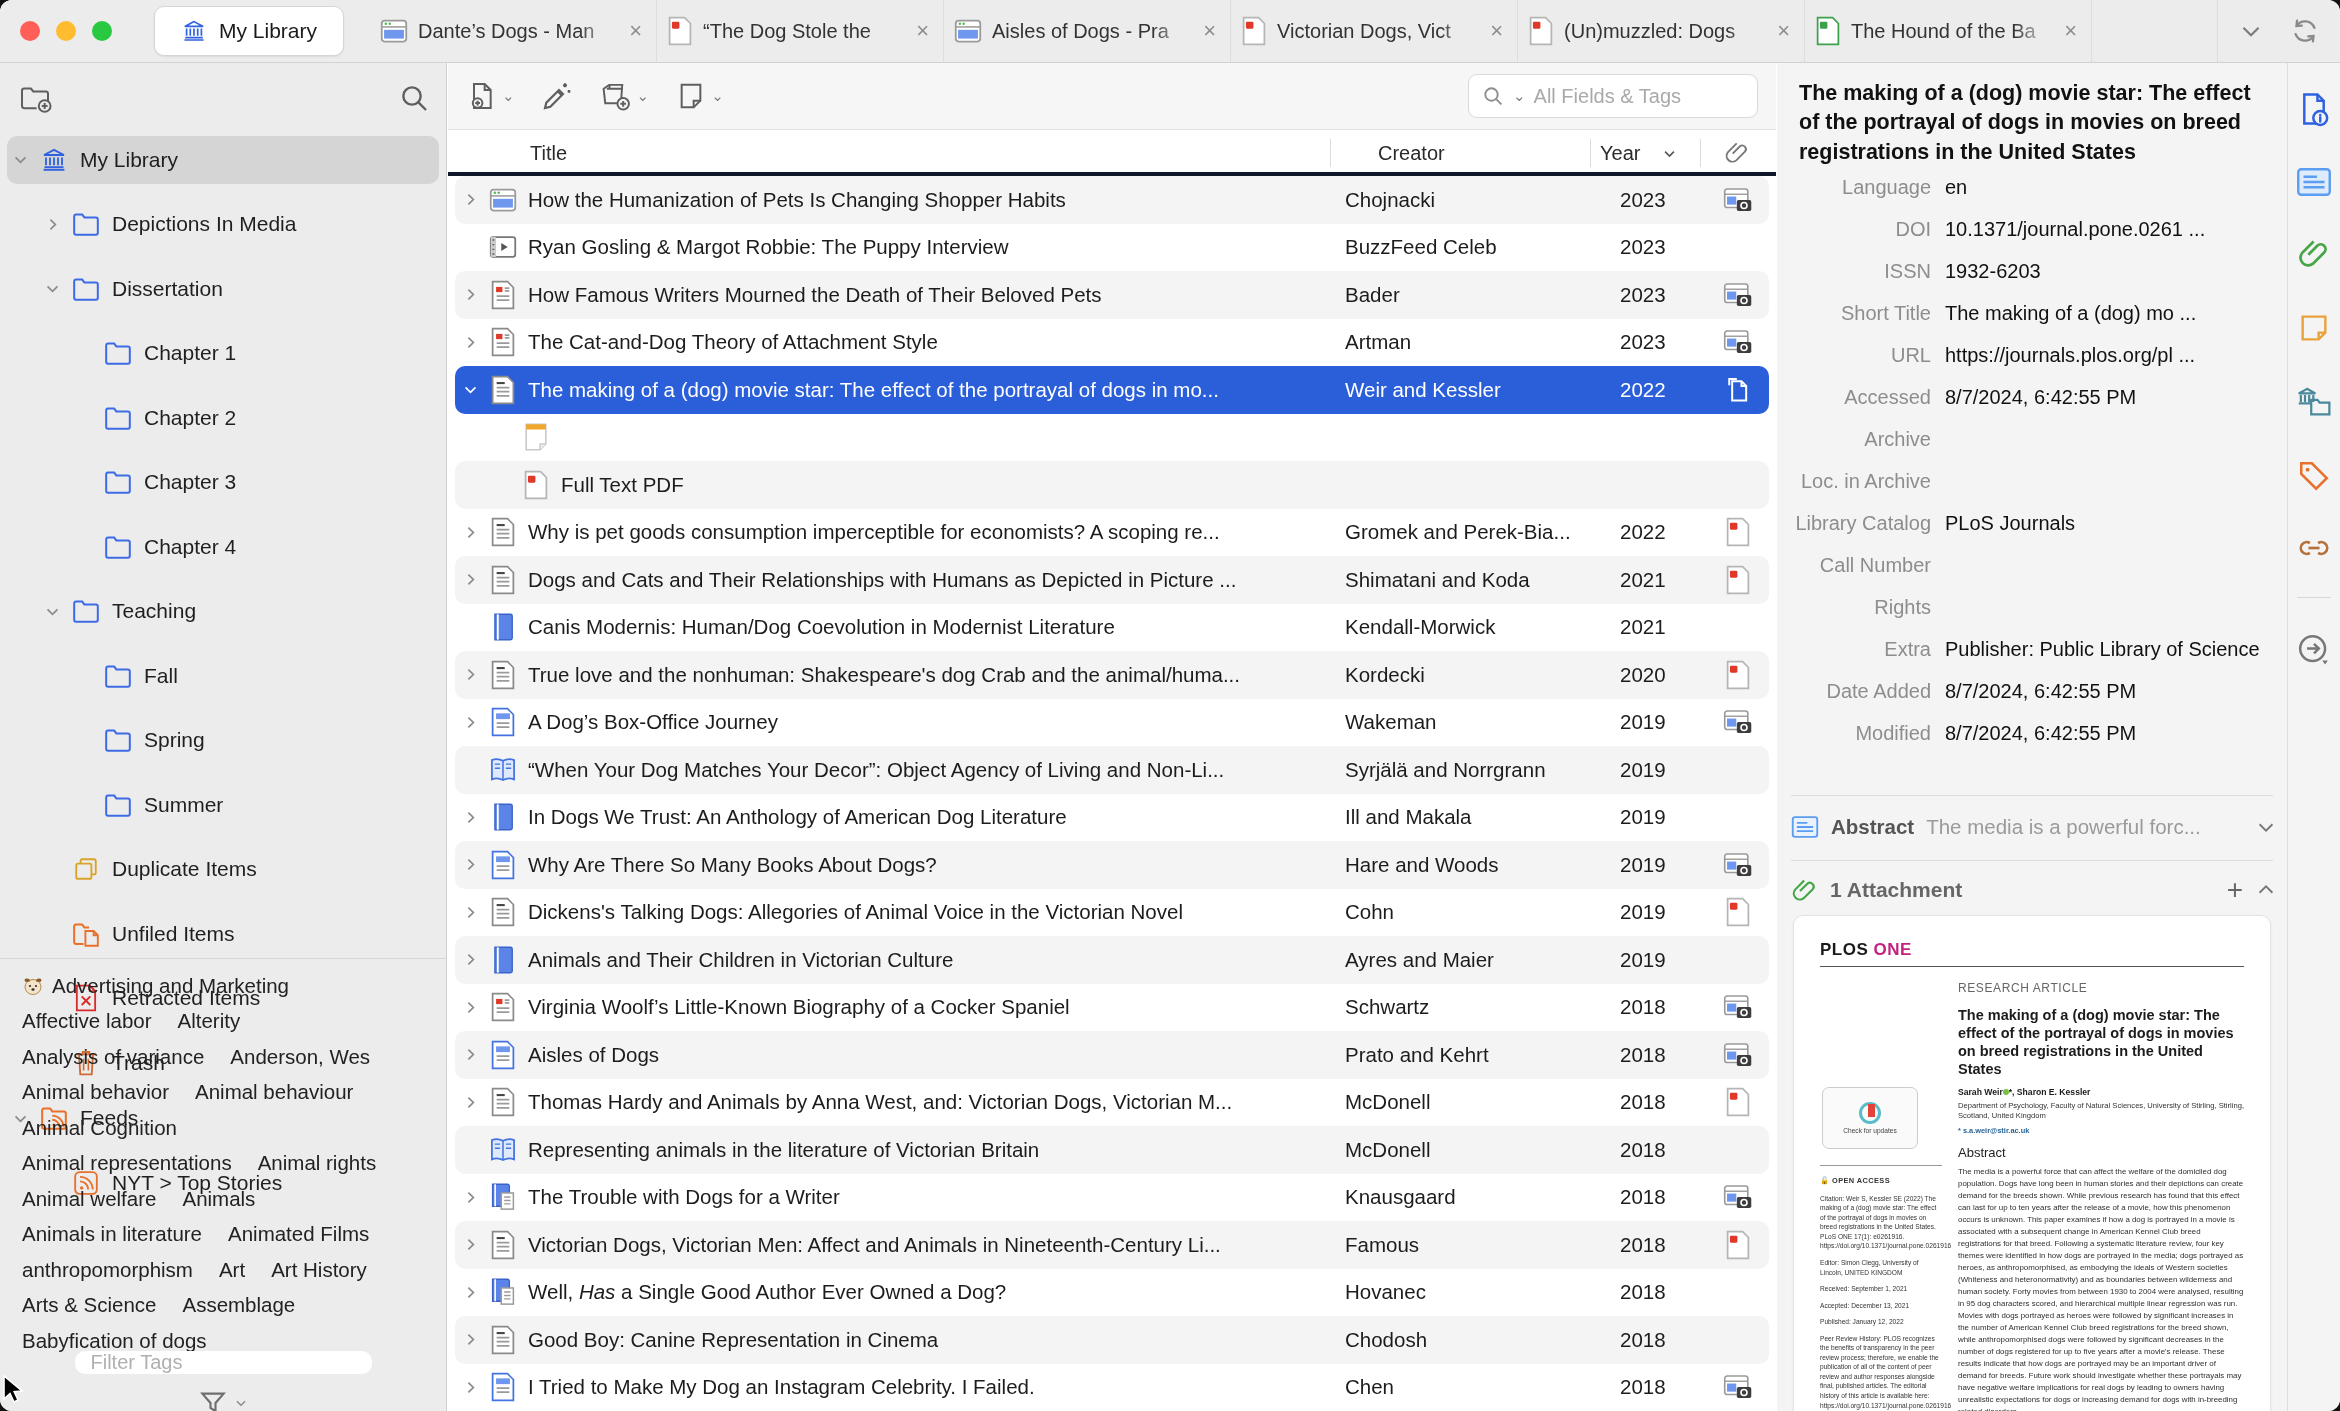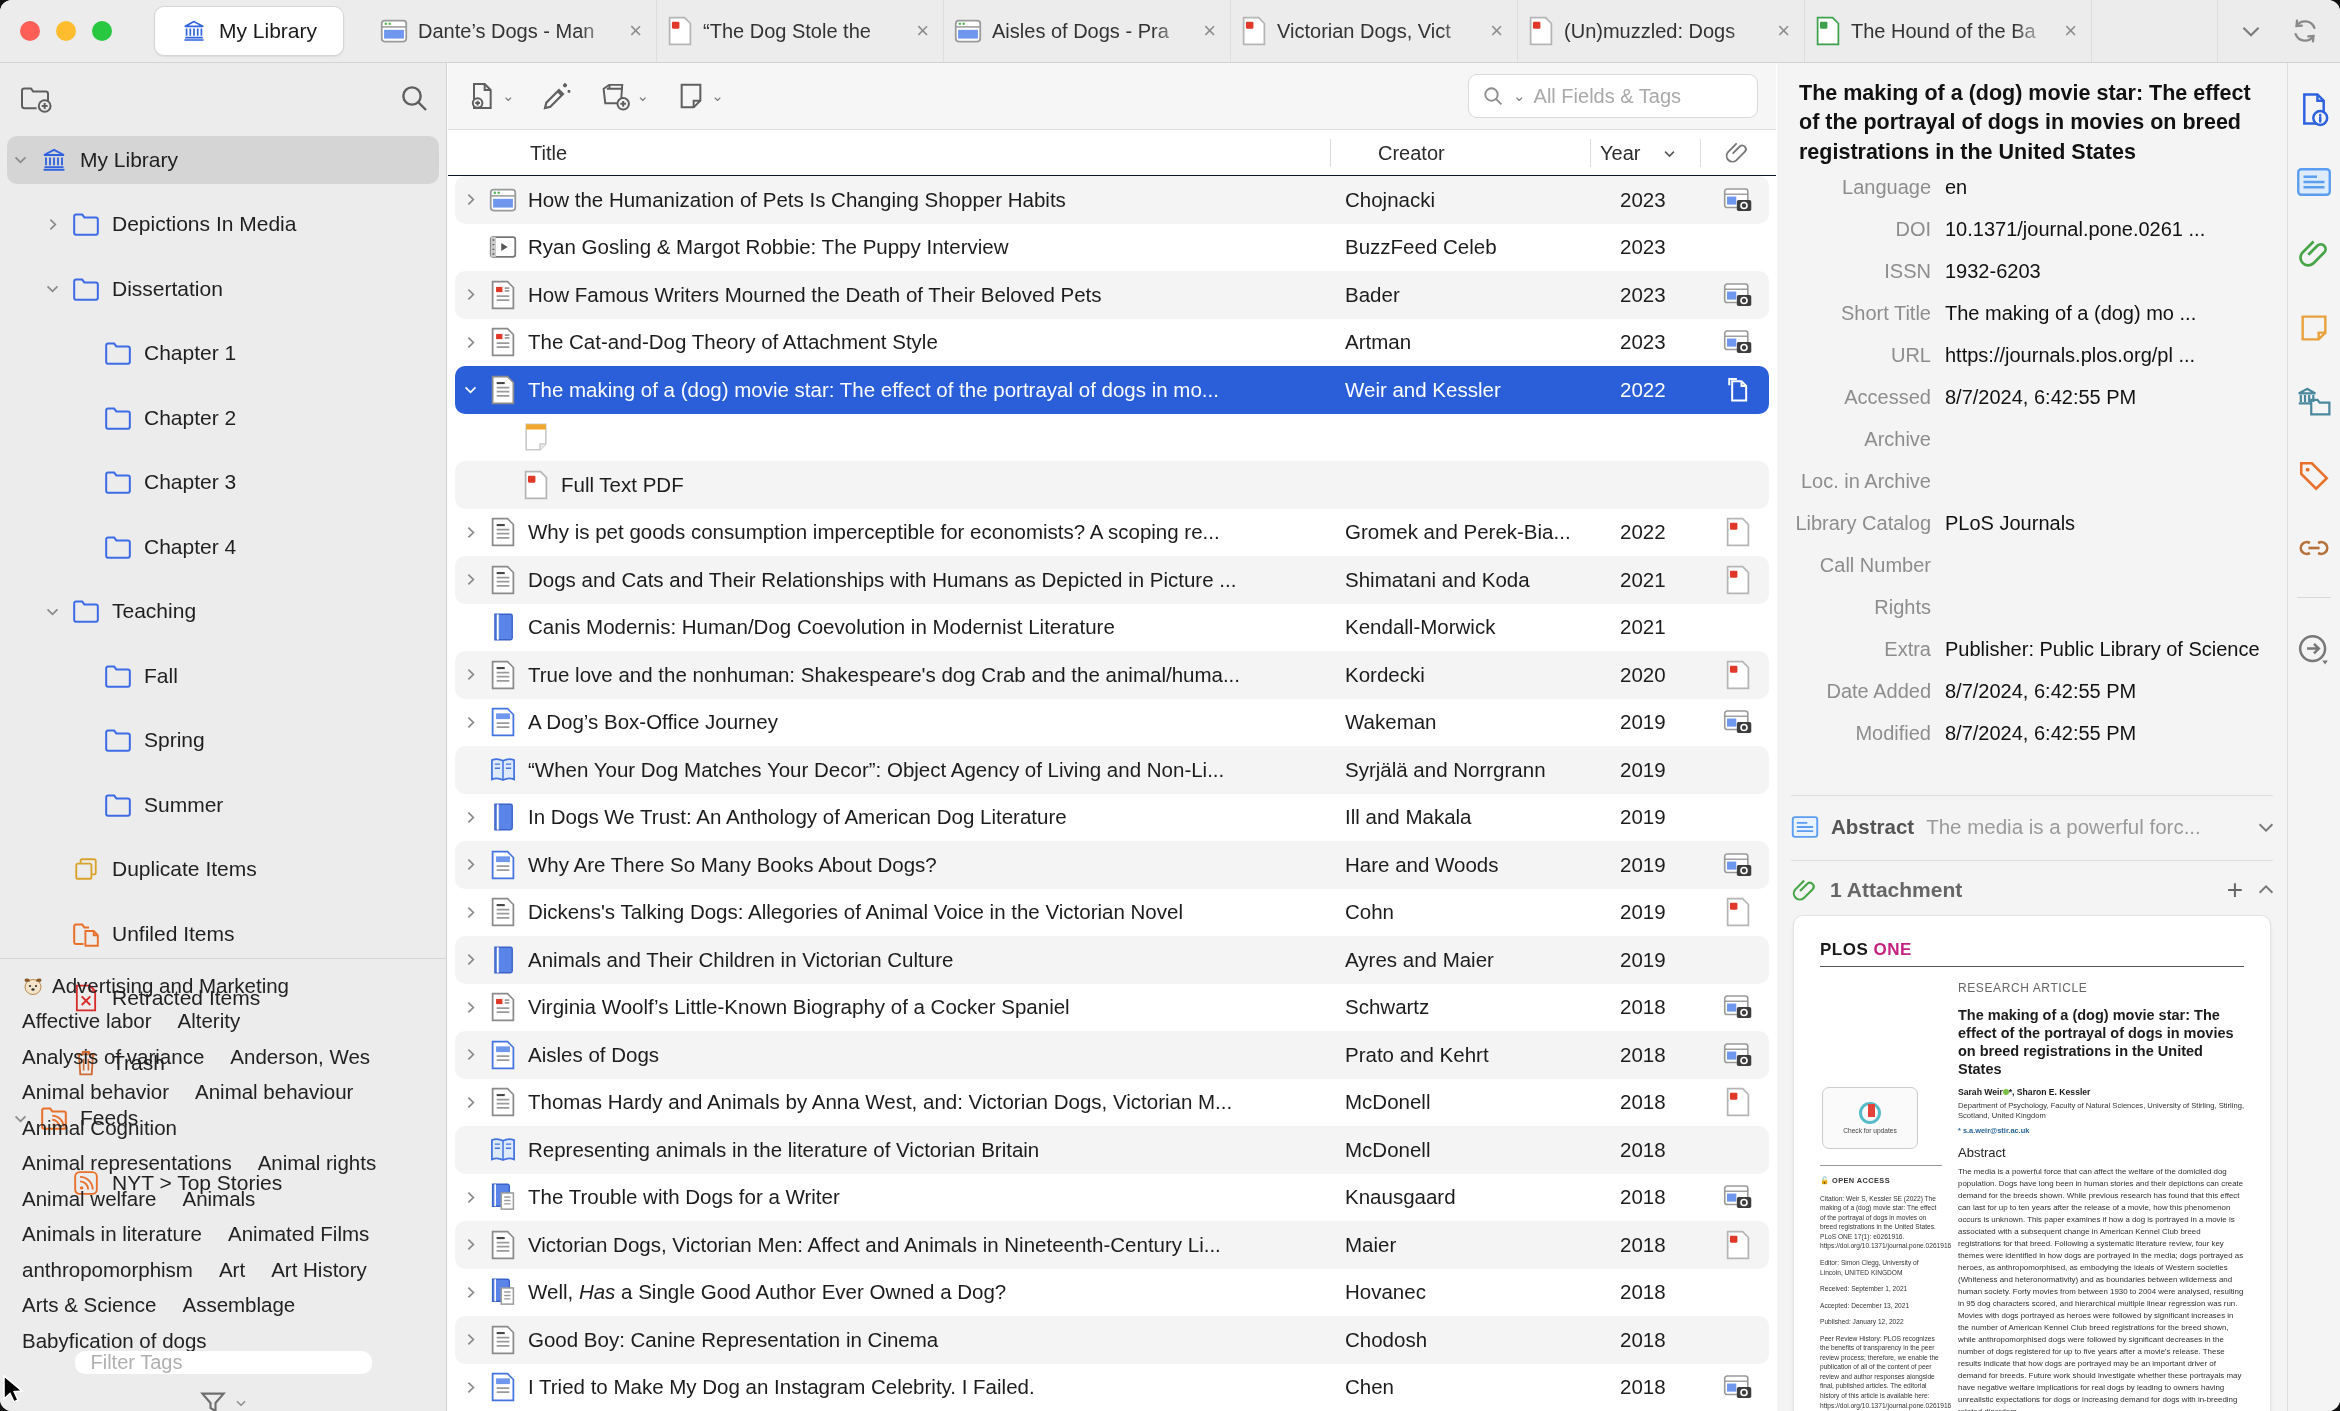--- a/index.html
+++ b/index.html
@@ -33,21 +33,21 @@
   .tagfilter{position:absolute;left:0;right:0;bottom:0;height:60px;display:flex;align-items:center;padding:0 16px;gap:14px;flex-direction:column;}
   .tagfilter input{flex:1;height:42px;border:none;border-radius:10px;background:#fff;padding:0 16px;font-size:20px;color:#333;outline:none;}
   .tagfilter input::placeholder{color:#b0b0b0;}
   
   .center{position:absolute;top:63px;left:448px;width:1328px;bottom:0;background:#fff;overflow:hidden;}
   .ctoolbar{position:absolute;top:0;left:0;right:0;height:67px;background:#f6f6f6;border-bottom:1px solid #e0e0e0;display:flex;align-items:center;padding:0 18px;}
   .tbtn{display:flex;align-items:center;gap:4px;margin-right:26px;color:#5d5d5d;}
   .tchev{font-size:15px;color:#7a7a7a;}
   .searchbox{margin-left:auto;display:flex;align-items:center;gap:8px;background:#fff;border:1px solid #d9d9d9;border-radius:9px;height:44px;width:290px;padding:0 12px;}
   .searchbox .ph{color:#a9a9a9;font-size:20px;}
-  .lheader{position:absolute;top:67px;left:0;right:0;height:46px;background:#fff;border-bottom:1px solid #0f172a;font-size:20px;color:#2b2b2b;}
+  .lheader{position:absolute;top:67px;left:0;right:0;height:46px;background:#fff;border-bottom:4px solid #0f172a;font-size:20px;color:#2b2b2b;}
   .lheader .h{position:absolute;top:0;height:46px;display:flex;align-items:center;}
   .hdiv{position:absolute;top:9px;height:28px;border-left:1px solid #dcdcdc;}
   .rows{position:absolute;top:113px;left:0;right:0;bottom:0;}
   .row{position:relative;height:47.5px;display:flex;align-items:center;font-size:20.5px;color:#1c1c1c;}
   .row .stripe{position:absolute;left:7px;right:7px;top:0;bottom:0;border-radius:10px;background:#f4f4f4;z-index:0;}
   .row.sel .stripe{background:#2b5fd9;}
   .row>*{position:relative;z-index:1;}
   .row .exp{width:26px;margin-left:14px;text-align:center;color:#8a8a8a;font-size:18px;flex:none;}
   .row .iic{width:30px;margin-right:10px;display:flex;justify-content:center;flex:none;}
   .row .ttl{flex:1;white-space:nowrap;overflow:hidden;text-overflow:ellipsis;padding-right:10px;}
@@ -1058,21 +1058,21 @@
             </svg>
           </span>
     <span class="iic">
             <svg width="26" height="30" viewBox="0 0 22 26">
               <path d="M2 1.5h13l5 5v18H2z" fill="#fff" stroke="#8a8a8a" stroke-width="1.5"></path>
               <path d="M5.5 7h7" stroke="#444" stroke-width="1.8"></path>
               <path d="M5.5 11h11M5.5 14.5h11M5.5 18h11" stroke="#9a9a9a" stroke-width="1.5"></path>
             </svg>
           </span>
     <span class="ttl">Victorian Dogs, Victorian Men: Affect and Animals in Nineteenth-Century Li...</span>
-    <span class="cre">Maier</span>
+    <span class="cre">Famous</span>
     <span class="yr">2018</span>
     <span class="att">
             <svg width="26" height="30" viewBox="0 0 22 26">
               <path d="M2 1.5h13l5 5v18H2z" fill="#fff" stroke="#b5b5b5" stroke-width="1.5"></path>
               <rect x="4" y="5" width="6.5" height="6" rx="1" fill="#e0392a"></rect>
             </svg>
           </span>
   </div>
         <div class="row  ">
 

